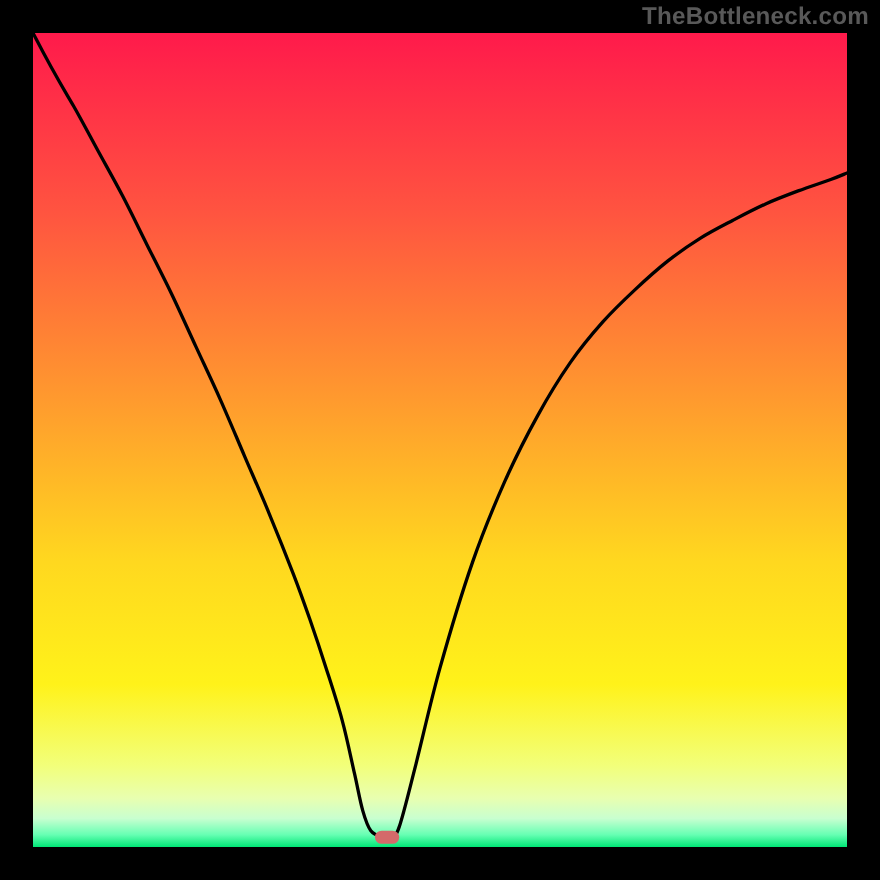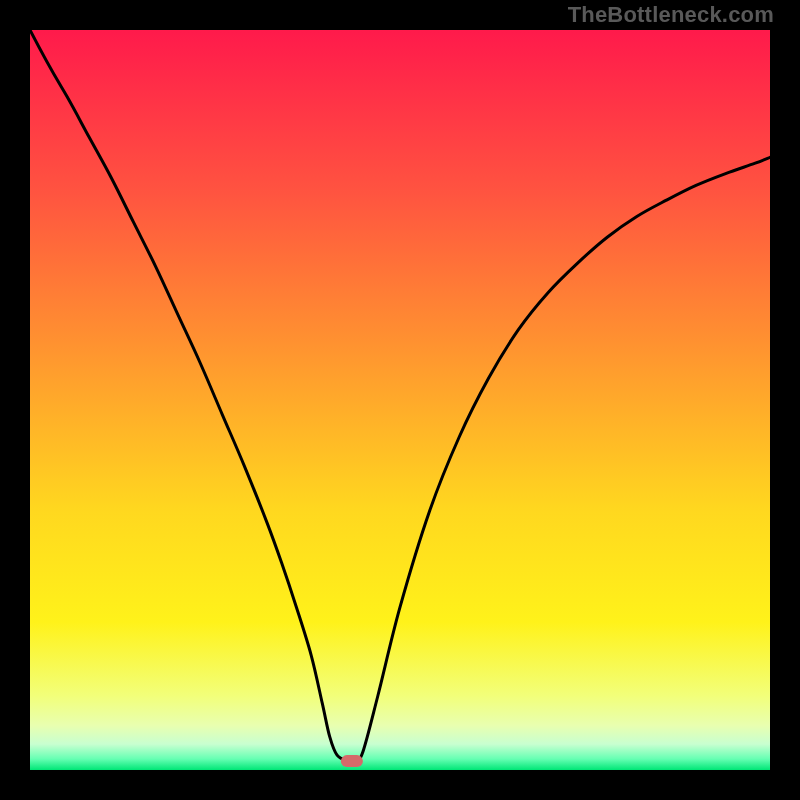--- a/index.html
+++ b/index.html
@@ -12,21 +12,21 @@
   }
   .frame {
     position: relative;
     width: 800px;
     height: 800px;
     background: #000;
   }
   .watermark {
     position: absolute;
     top: 2px;
-    right: 26px;
+    right: 10px;
     color: #595959;
     font-size: 22px;
     font-weight: bold;
     letter-spacing: 0.2px;
     z-index: 20;
   }
   .plot {
     position: absolute;
     left: 30px;
     top: 30px;

